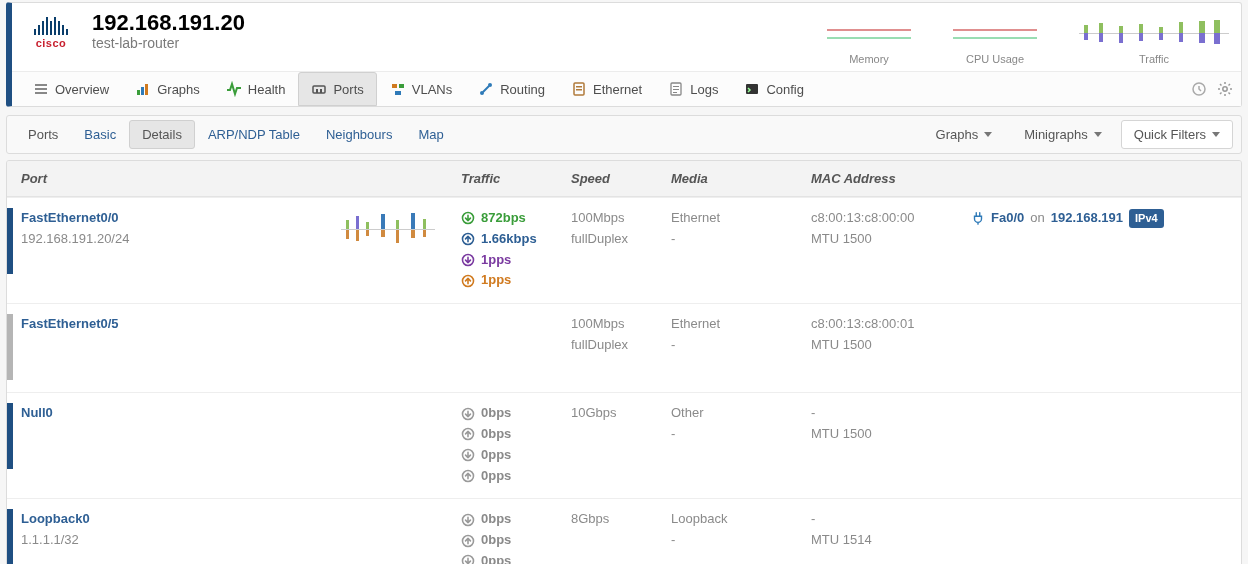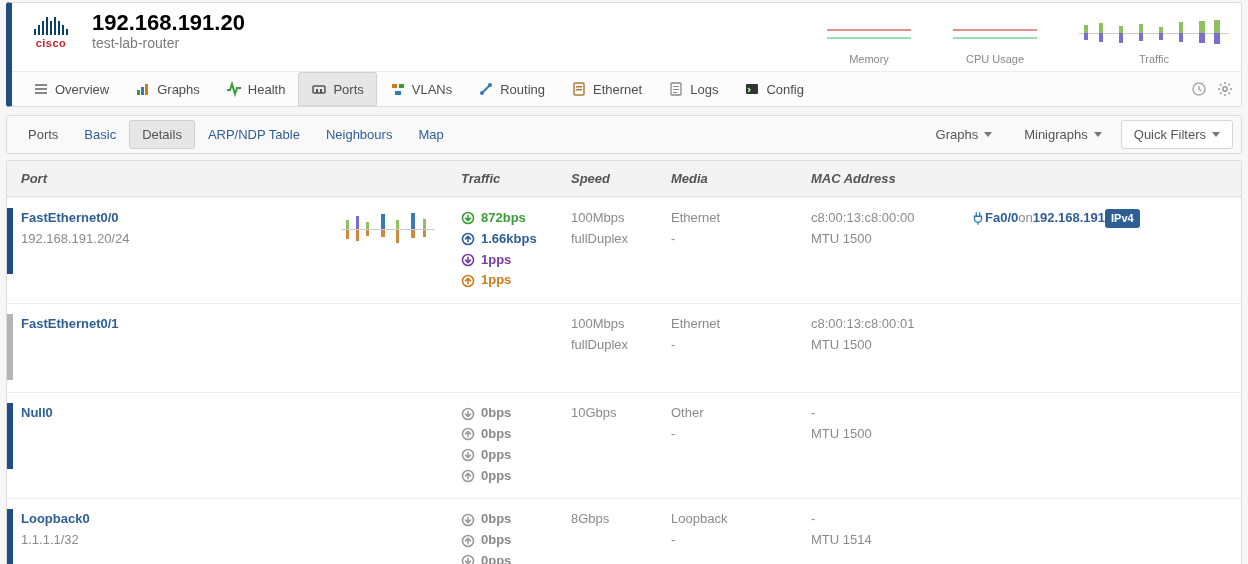--- a/index.html
+++ b/index.html
@@ -105,21 +105,21 @@
   .muted { color:#8a8a8a; }
   .traffic-col .line { display:flex; align-items:center; gap:6px; }
   .sum-green { color:#3a9d3a; font-weight:600; }
   .sum-blue  { color:#2e5f94; font-weight:600; }
   .sum-purple{ color:#7a3aa0; font-weight:600; }
   .sum-orange{ color:#d07a1f; font-weight:600; }
   .sum-grey  { color:#8a8a8a; font-weight:600; }
   .circ { width:14px; height:14px; }
   .spark-port { width:94px; height:44px; }
 
-  .right-info { display:flex; align-items:center; }
+  .right-info { display:flex; align-items:center; gap:6px; }
   .plug-icon { width:14px; height:14px; color:#2e7ab8; }
   .badge { background:#2e5f94; color:#fff; border-radius:3px; font-size:11px; padding:1px 6px; font-weight:600; }
   .lnk { color:#2e5f94; font-weight:600; }
 
 </style>
 </head>
 <body>
 
 <div class="panel">
   <div class="hdr">
@@ -412,21 +412,21 @@
       <span class="lnk">192.168.191</span>
       <span class="badge">IPv4</span>
     </div>
         </div>
       </div>
       <div class="trow">
         <div class="edge">
           <span class="down"></span>
         </div>
         <div>
-       <a class="port-link">FastEthernet0/1</a>
+       <a class="port-link">FastEthernet0/5</a>
        
      </div>
         <div></div>
         <div class="traffic-col"></div>
         <div class="muted">
        <div>100Mbps</div>
           <div>fullDuplex</div>
      </div>
         <div class="muted">
        <div>Ethernet</div>

